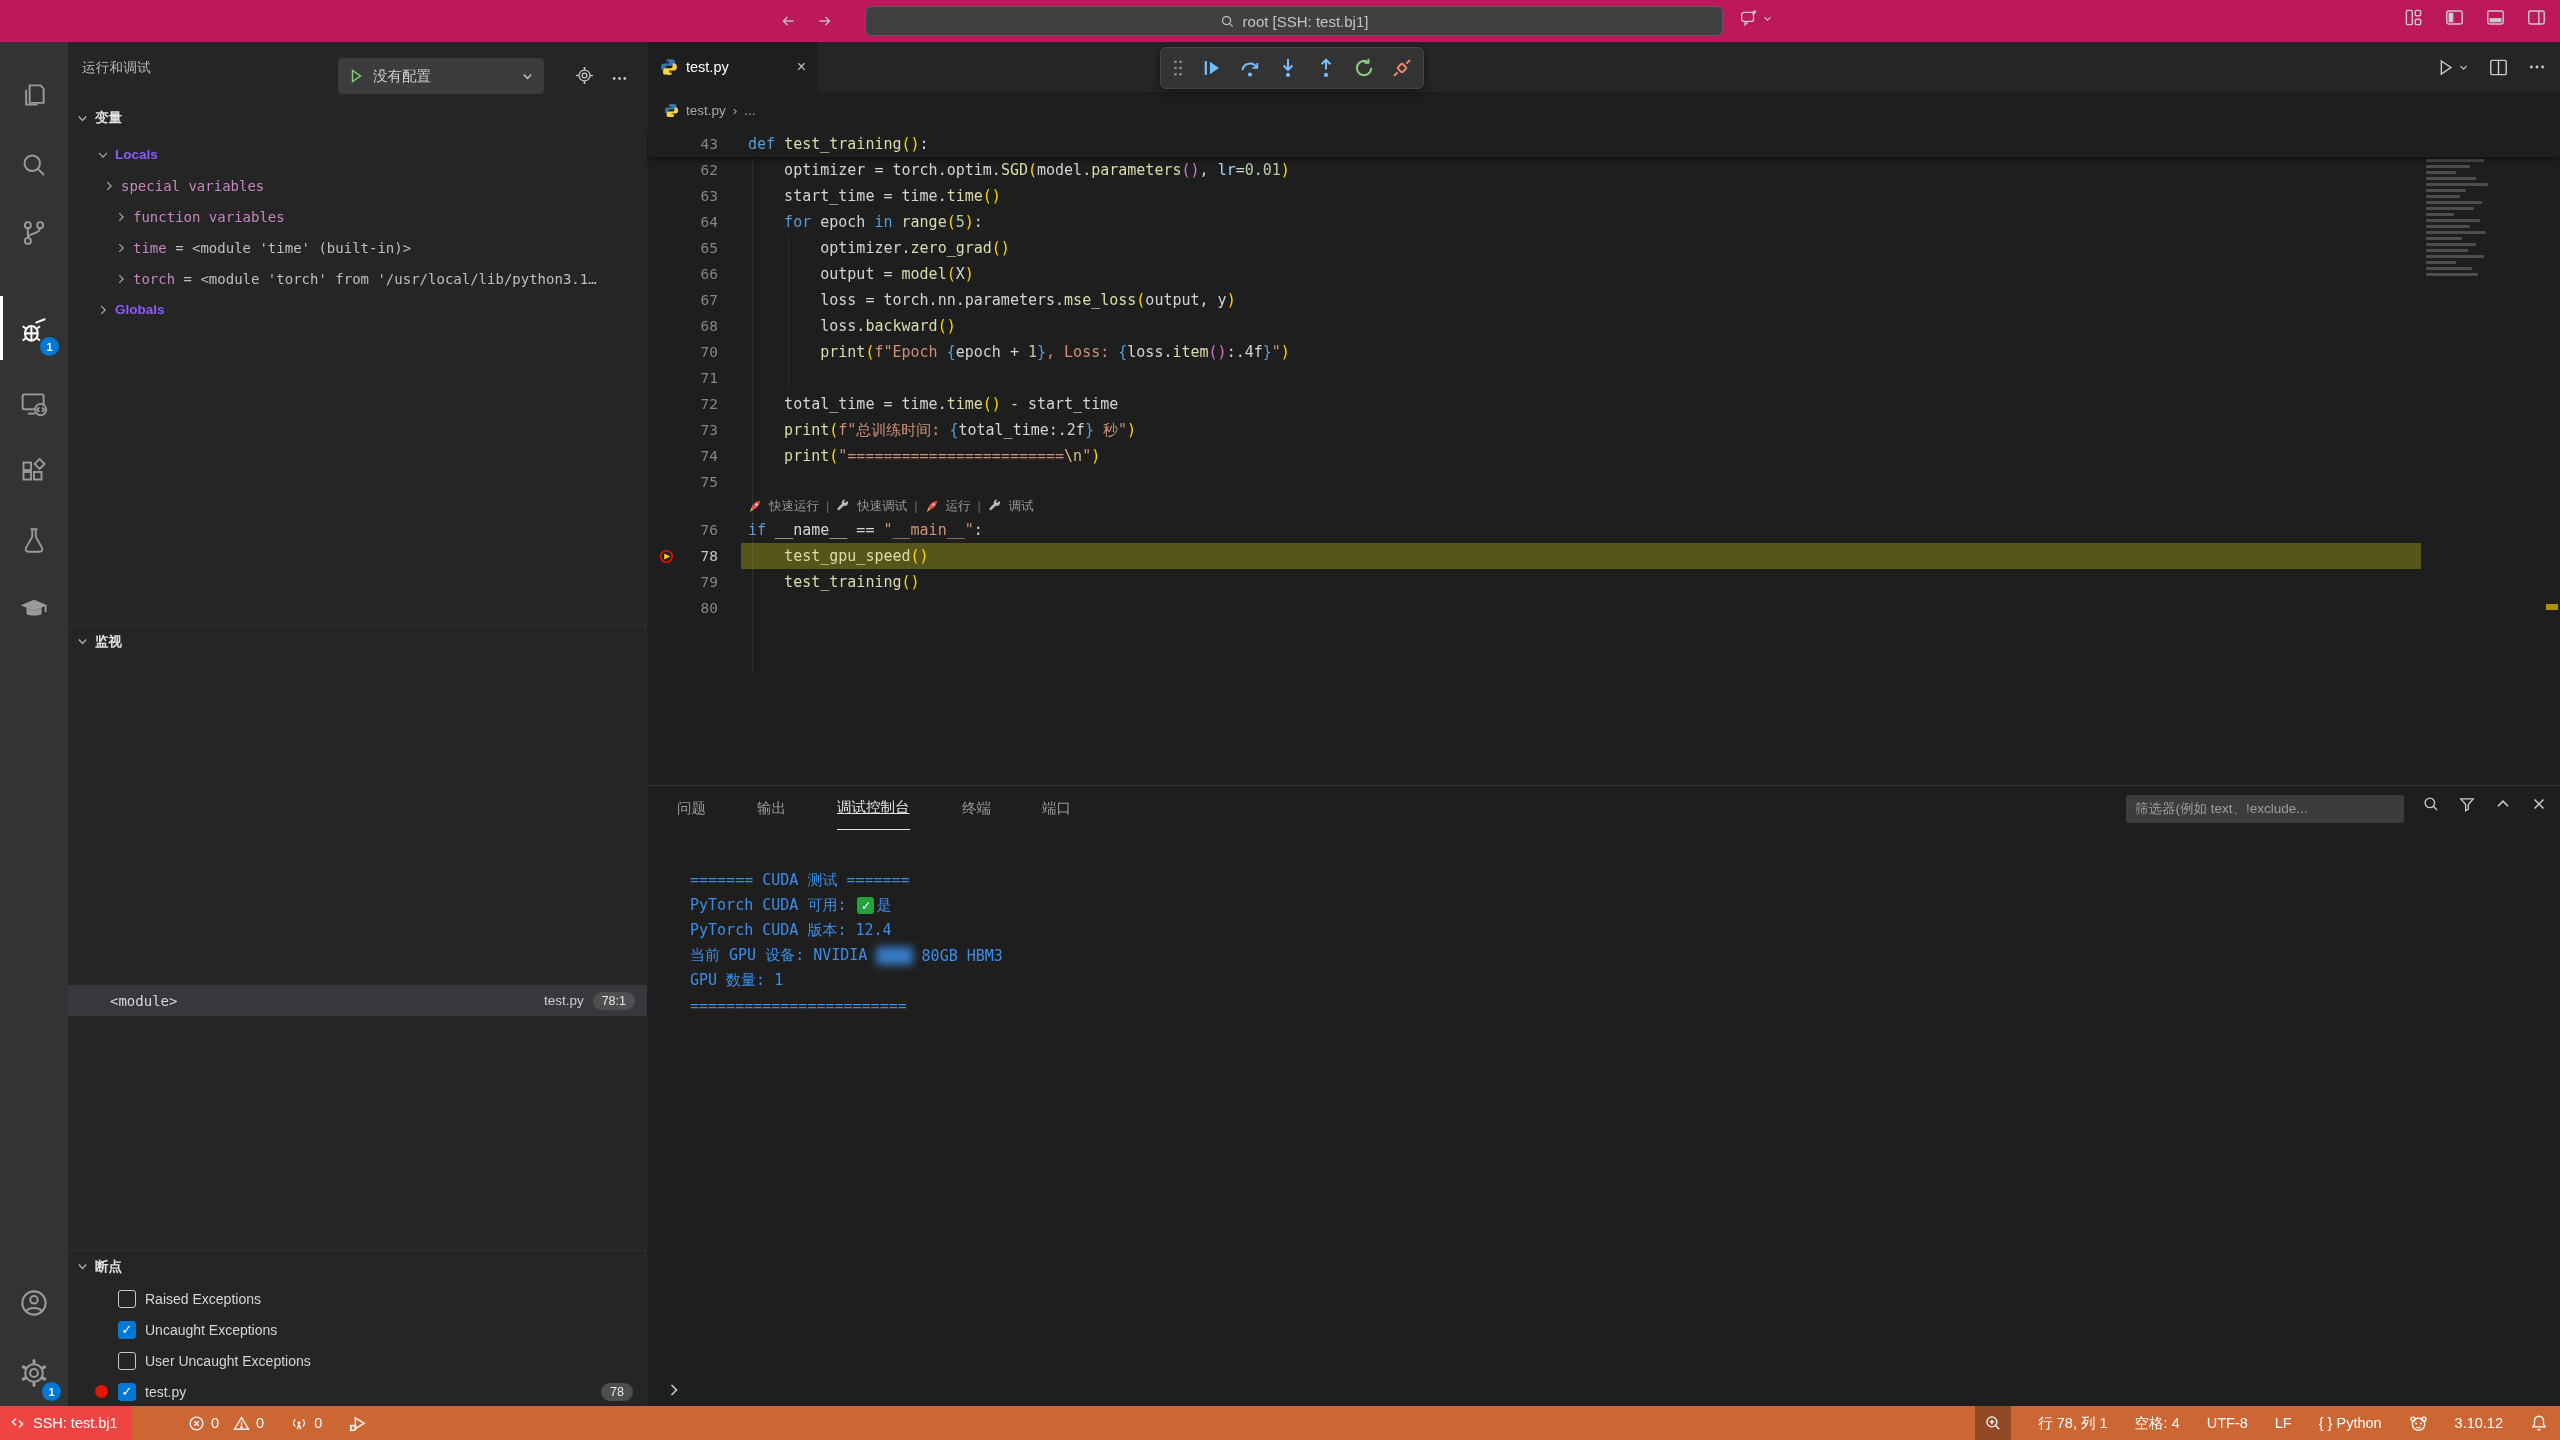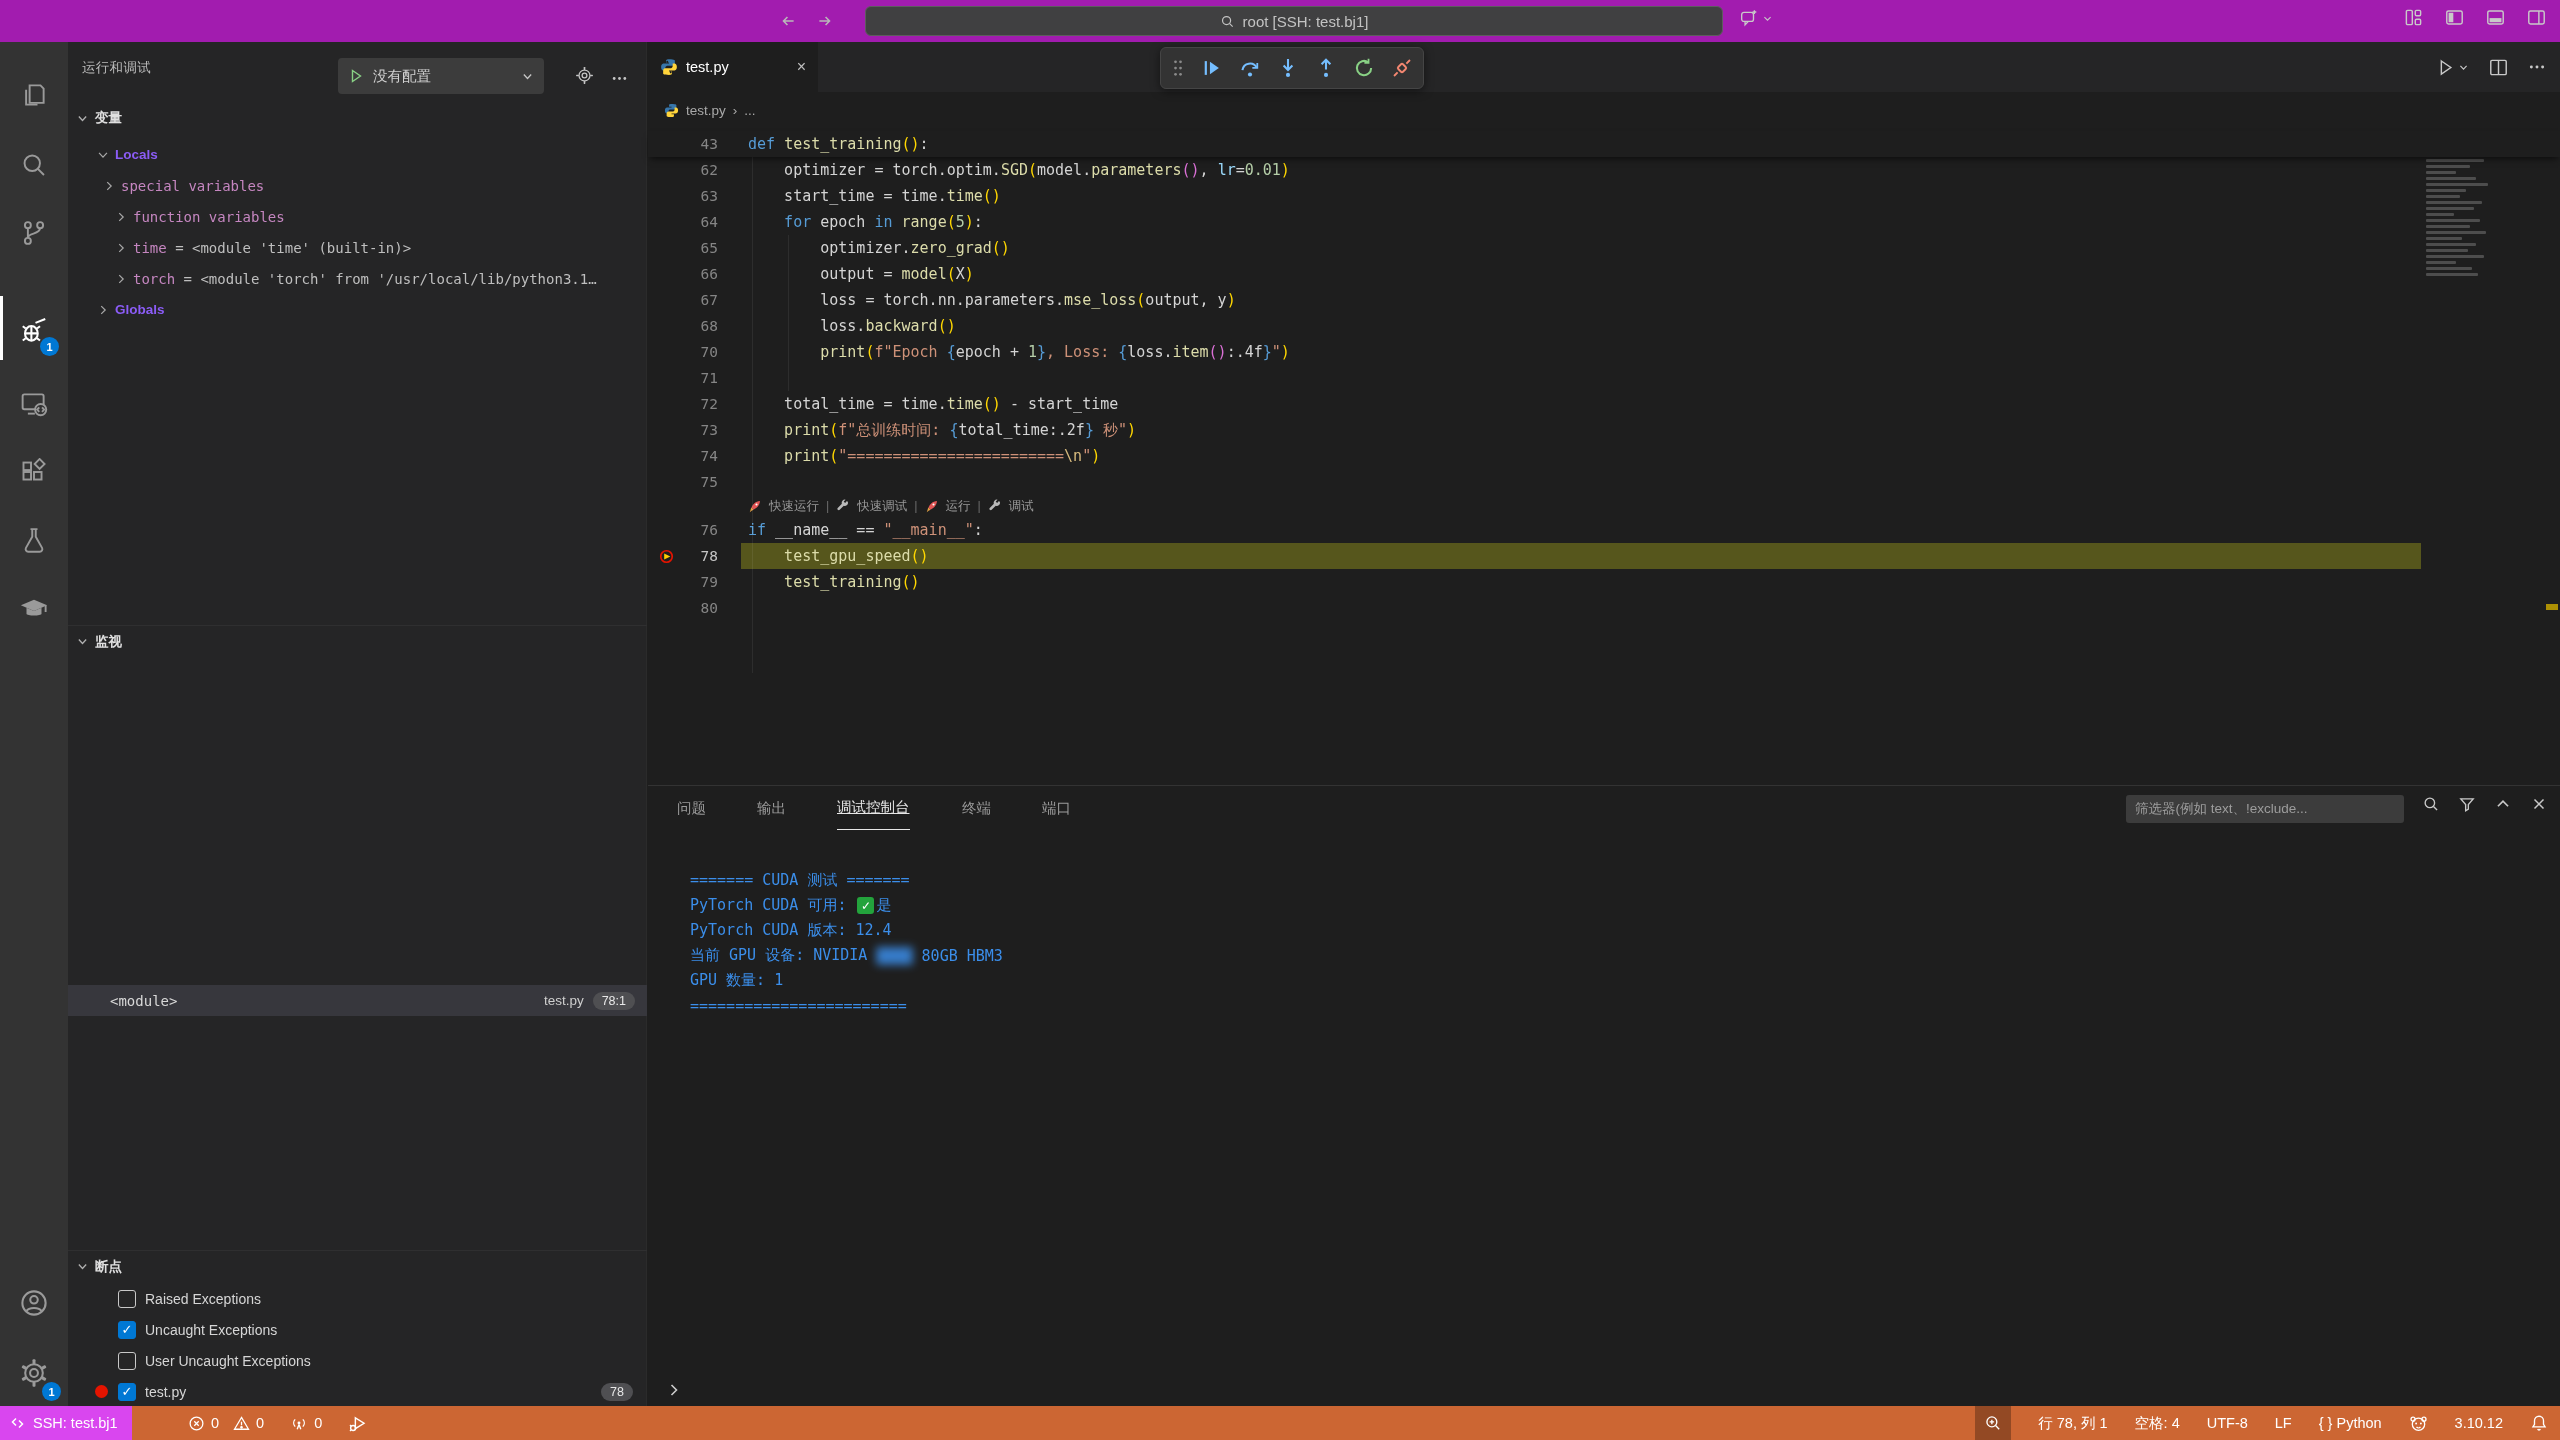--- a/index.html
+++ b/index.html
@@ -1,21 +1,21 @@
 <!DOCTYPE html>
 <html><head>
 <meta charset="utf-8">
 <style>
   * { margin:0; padding:0; box-sizing:border-box; }
   html,body { width:2560px; height:1440px; background:#1e1e1e; overflow:hidden;
     font-family:"Liberation Sans", sans-serif; color:#cccccc; }
   svg { display:block; }
 
   
-  #titlebar { position:absolute; left:0; top:0; width:2560px; height:42px; background:#a21caf; }
+  #titlebar { position:absolute; left:0; top:0; width:2560px; height:42px; background:#be185d; }
   .navarrow { position:absolute; top:8px; width:26px; height:26px; color:#b9b9b9; display:flex; align-items:center; justify-content:center; }
   #cmdcenter { position:absolute; left:865px; top:6px; width:858px; height:30px; background:#404041;
     border:1px solid #5d5d5e; border-radius:6px; display:flex; align-items:center; justify-content:center;
     gap:8px; color:#c3c3c3; font-size:15px; }
   #titleRight { position:absolute; right:14px; top:8px; display:flex; gap:22px; color:#c9c9c9; }
   #copilot { position:absolute; left:1740px; top:9px; display:flex; gap:4px; align-items:center; color:#c9c9c9; }
 
   
   #activitybar { position:absolute; left:0; top:42px; width:68px; height:1364px; background:#333333; }
   .act-item { position:absolute; left:0; width:68px; height:60px; display:flex; align-items:center; justify-content:center; color:#9a9a9a; }
@@ -91,21 +91,21 @@
     padding:0 9px; font-size:13.5px; color:#9d9d9d; }
   #console { position:absolute; left:42px; top:82px; font-family:"DejaVu Sans Mono",monospace; font-size:15px; color:#3b8eea; }
   #console .cline { height:25px; display:flex; align-items:center; white-space:pre; }
   .chk { display:inline-flex; width:17px; height:17px; background:#23a33c; border-radius:3px; color:#fff;
     align-items:center; justify-content:center; font-size:12px; margin:0 2px; font-family:"Liberation Sans",sans-serif; }
   .redact { filter:blur(4px); opacity:.85; }
   #repl-prompt { position:absolute; left:18px; top:596px; color:#cccccc; }
 
   
   #statusbar { position:absolute; left:0; top:1406px; width:2560px; height:34px; background:#cc6633; color:#ffffff; font-size:14.5px; }
-  #sb-remote { position:absolute; left:0; top:0; height:34px; background:#d946ef; display:flex; align-items:center;
+  #sb-remote { position:absolute; left:0; top:0; height:34px; background:#ef4444; display:flex; align-items:center;
     gap:7px; padding:0 14px 0 10px; }
   #sb-left { position:absolute; left:188px; top:0; height:34px; display:flex; align-items:center; gap:26px; }
   .sb-item { display:flex; align-items:center; gap:6px; }
   #sb-right { position:absolute; right:12px; top:0; height:34px; display:flex; align-items:center; gap:27px; }
   #zoombox { background:rgba(0,0,0,.28); height:34px; display:flex; align-items:center; padding:0 9px; }
 </style>
 </head>
 <body>
 
 <div id="titlebar">

